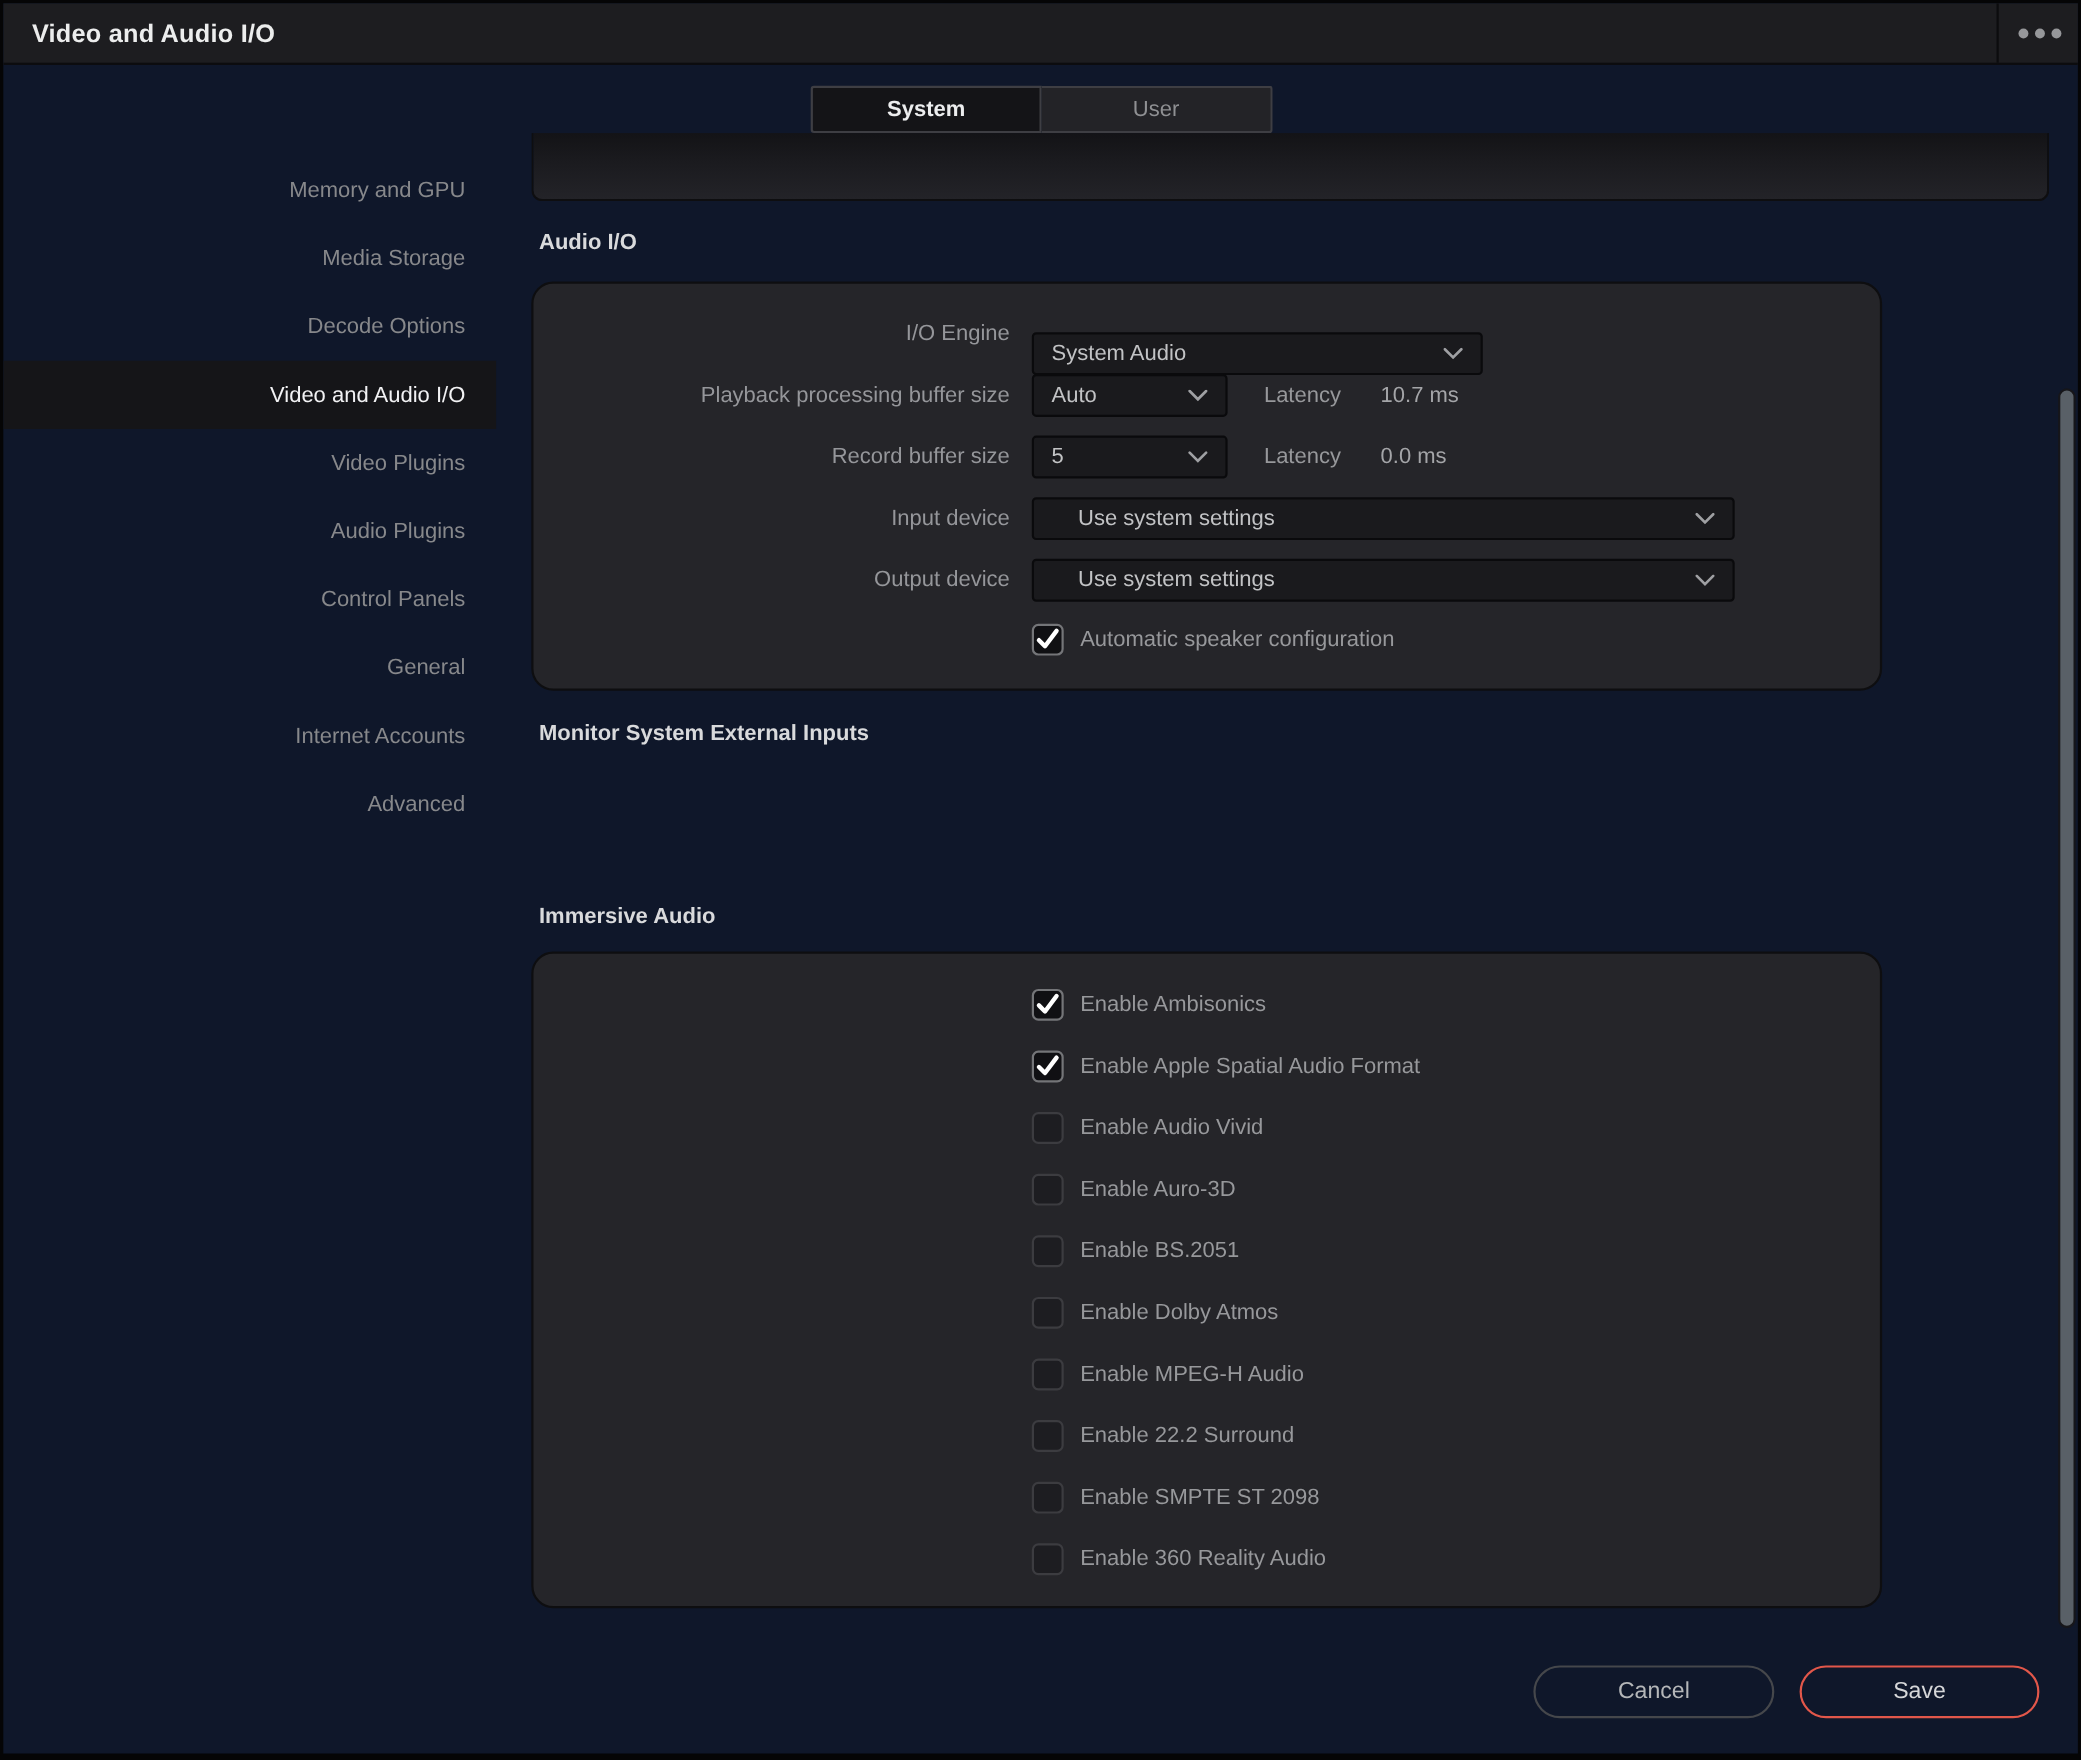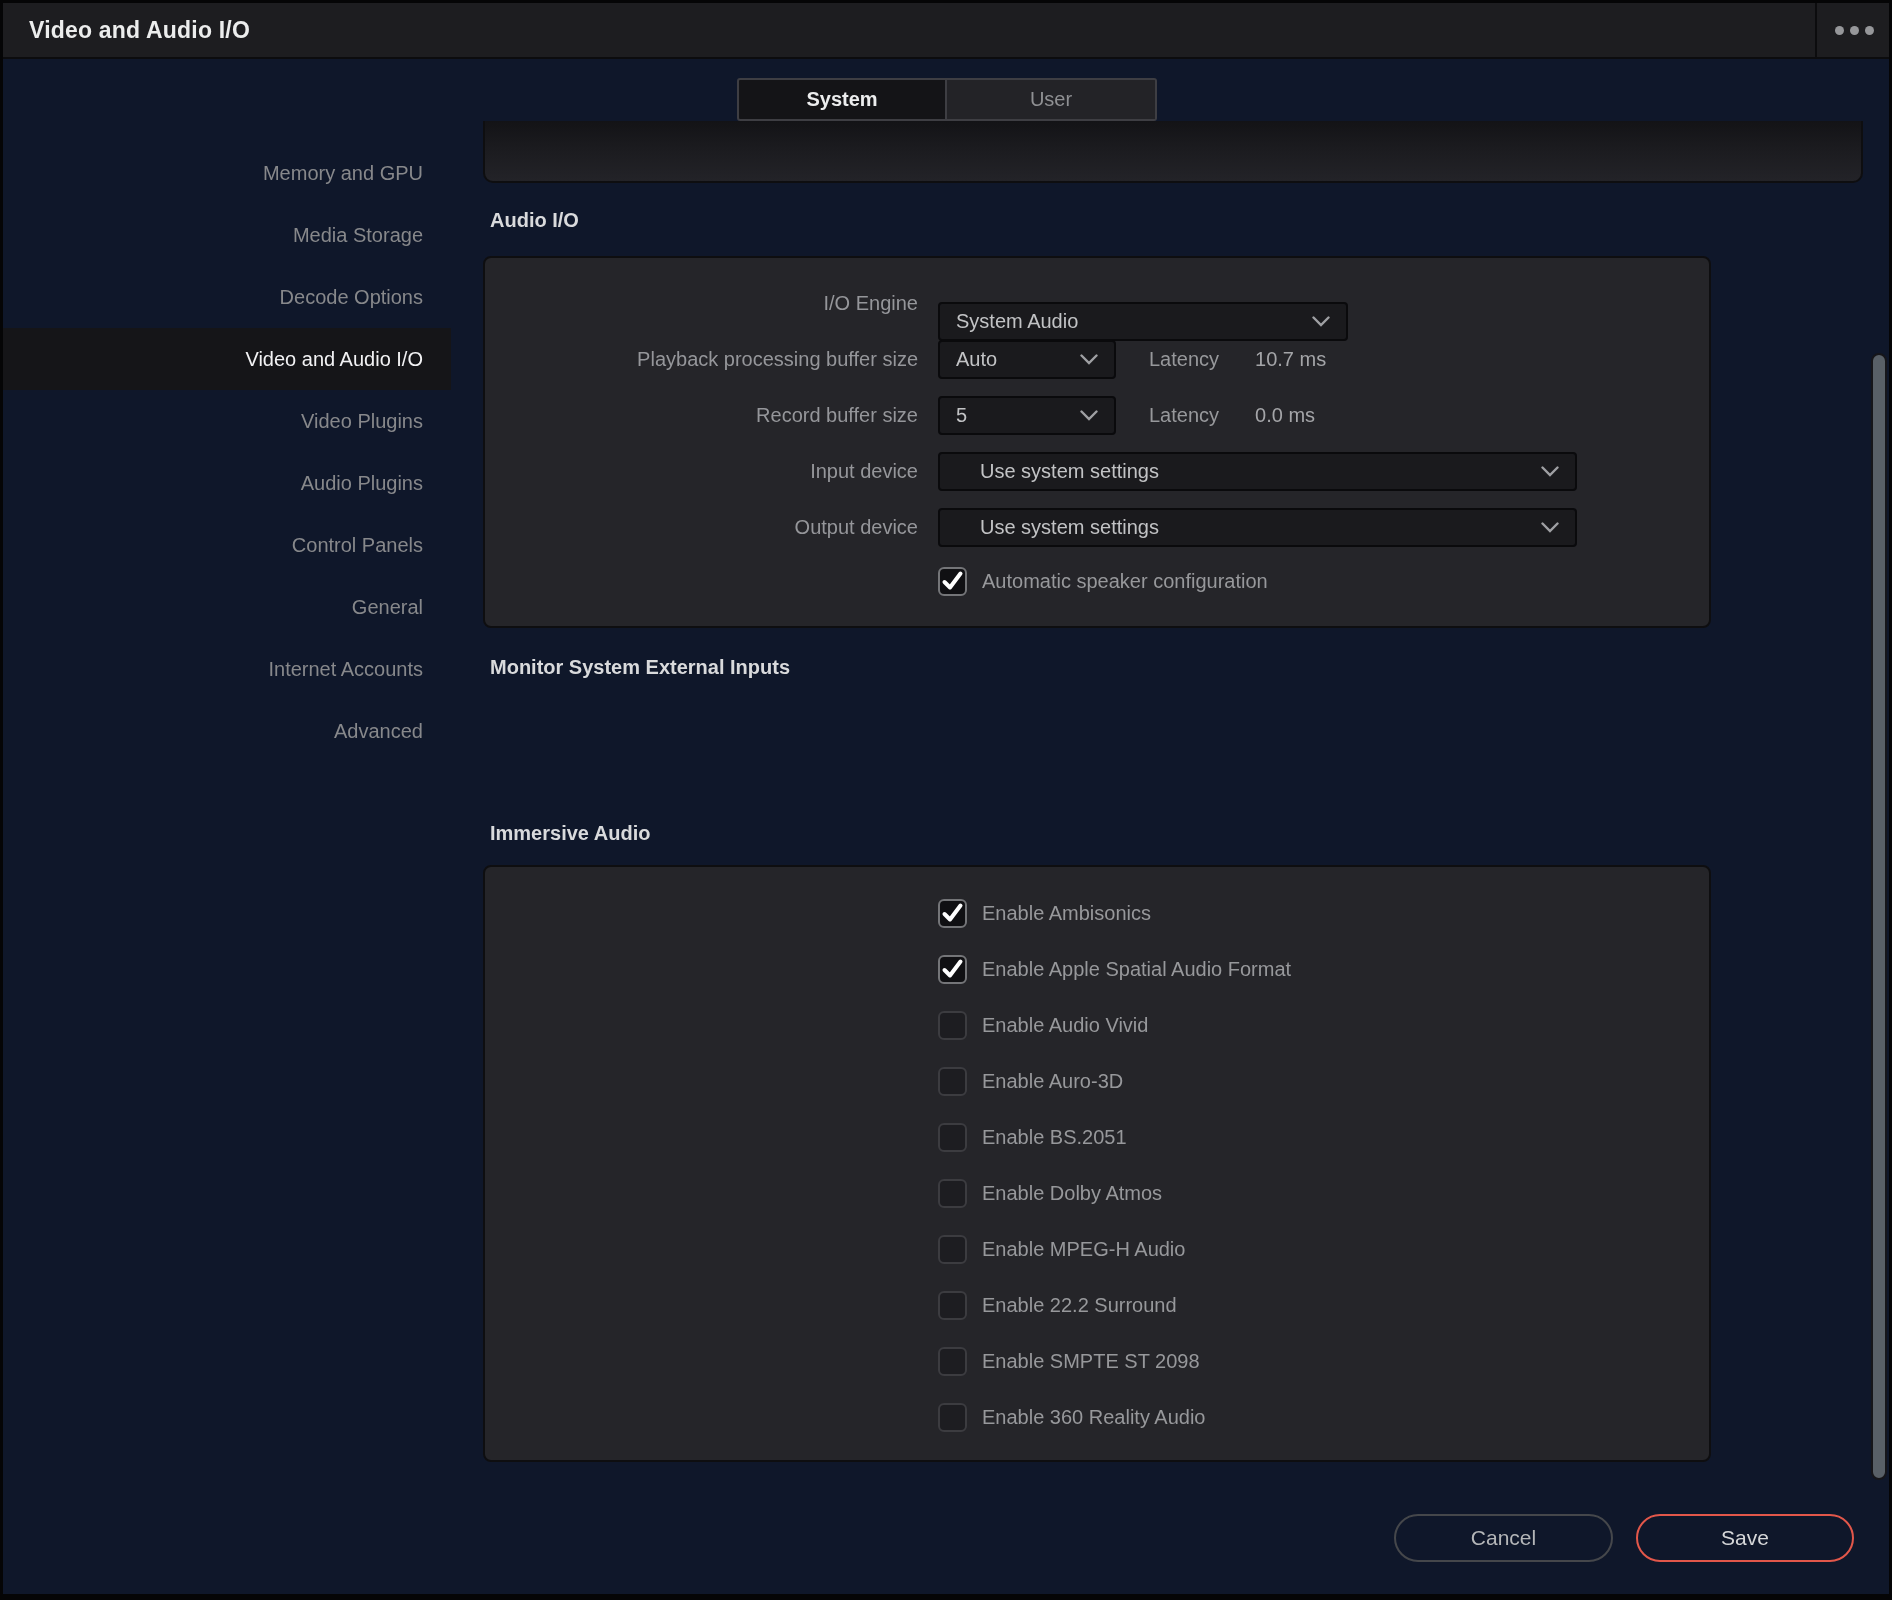--- a/index.html
+++ b/index.html
@@ -48,21 +48,21 @@
   .partial-box {
     position:absolute; left:480px; top:118px; width:1380px; height:62px;
     border:2px solid #0e0e10; border-top:none; border-radius:0 0 10px 10px;
     background:linear-gradient(180deg,#131316 0%,#1b1b1f 45%,#232328 100%);
   }
   .section-title {
     position:absolute; left:487px; font-size:20px; font-weight:700; color:#d9dadc;
   }
   .panel {
     position:absolute; left:480px; width:1228px;
-    border:2px solid #0e0e10; border-radius:8px; background:#252529;
+    border:2px solid #0e0e10; border-radius:20px; background:#252529;
   }
   .row { height:56px; display:flex; align-items:center; }
   .row-label {
     width:433px; text-align:right; color:#95969a; font-size:20px;
     margin-right:20px; white-space:nowrap;
   }
   .dd {
     height:39px; background:#1a1a1d; border:2px solid #0a0a0c; border-radius:4px;
     display:flex; align-items:center; padding-left:16px;
     color:#c2c3c5; font-size:20px; cursor:pointer;

